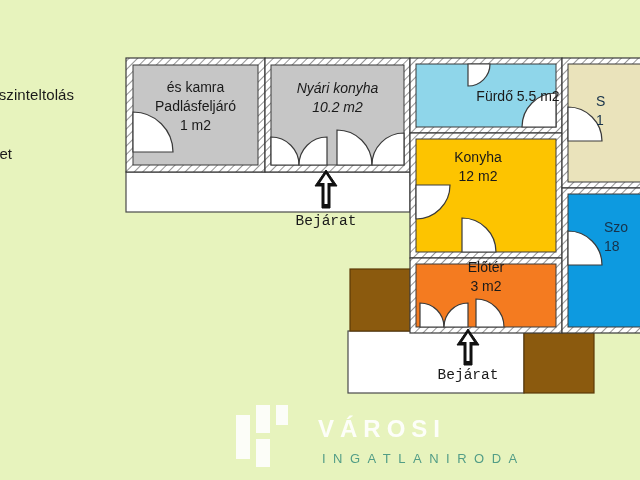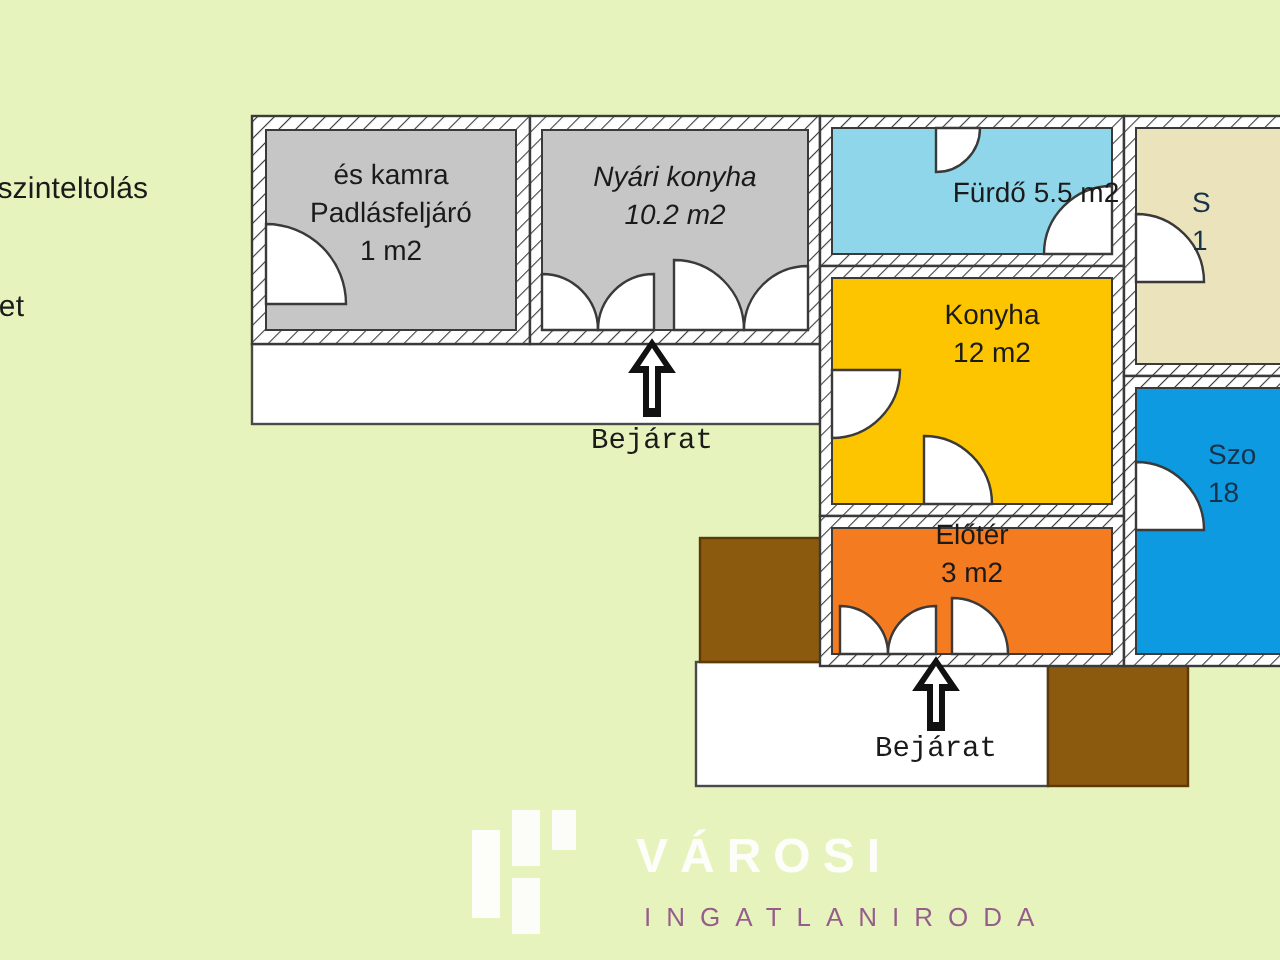--- a/index.html
+++ b/index.html
@@ -66,21 +66,21 @@
     color: #ffffff;
     font-size: 24px;
     font-weight: bold;
     letter-spacing: 6px;
     line-height: 44px;
   }
   .wm-sub {
     position: absolute;
     left: 122px;
     top: 46px;
-    color: #701a75;
+    color: #0f766e;
     font-size: 13px;
     letter-spacing: 7.5px;
     line-height: 15px;
     opacity: 0.75;
   }
 </style>
 </head>
 <body>
 
 <svg id="plan" viewBox="0 0 640 480">
@@ -192,21 +192,21 @@
 
 <div class="room-label" style="left:271px; top:79px; width:133px;font-style:italic;">
   <div>Nyári konyha</div>
   <div>10.2 m2</div>
 </div>
 
 <div class="room-label" style="left:416px; top:87px; width:140px;padding-left:32px;">
   <div>Fürdő 5.5 m2</div>
 </div>
 
-<div class="room-label" style="left:416px; top:148px; width:124px;padding-left:18px;">
+<div class="room-label" style="left:416px; top:148px; width:124px;">
   <div>Konyha</div>
   <div>12 m2</div>
 </div>
 
 <div class="room-label" style="left:416px; top:258px; width:140px;">
   <div>Előtér</div>
   <div>3 m2</div>
 </div>
 
 <div class="room-label dark" style="left:596px; top:92px; width:60px; text-align:left;">

